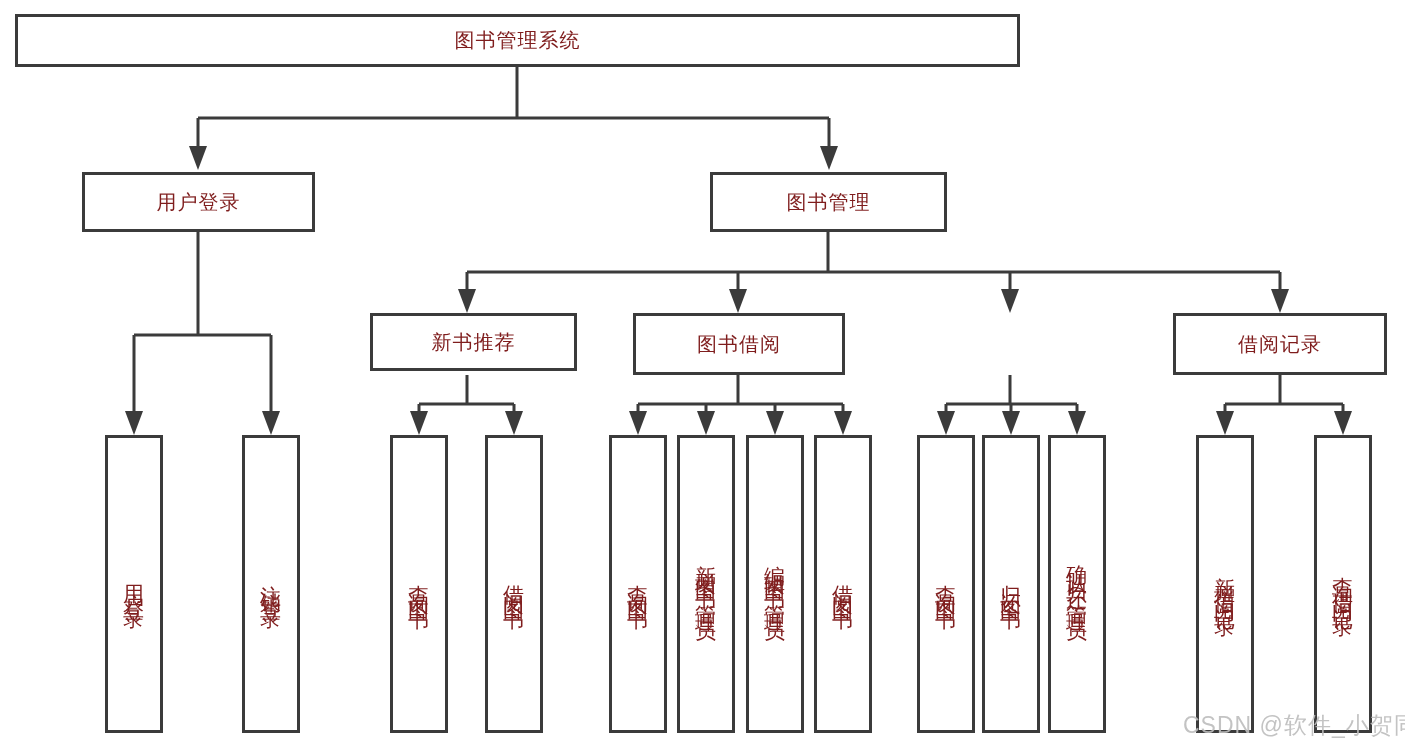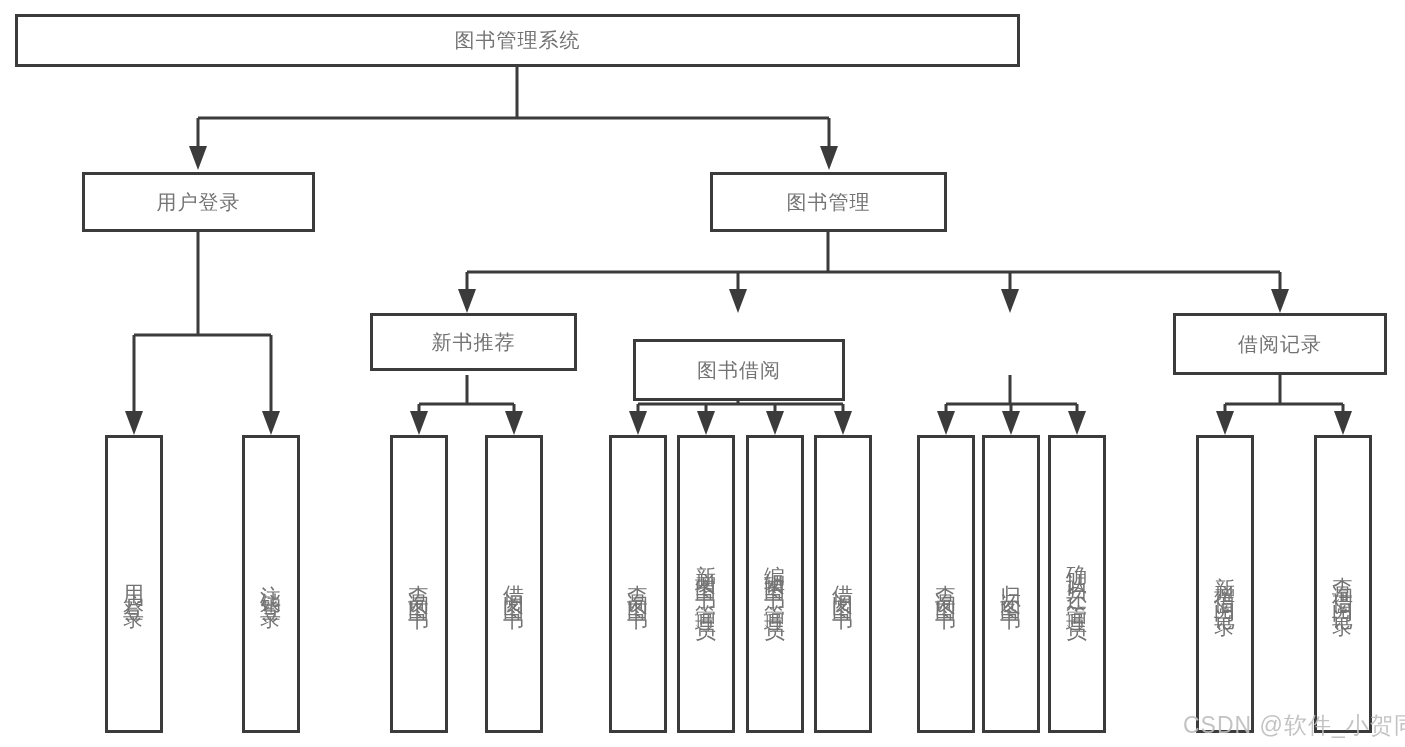--- a/index.html
+++ b/index.html
@@ -19,21 +19,21 @@
     position: absolute;
     left: 0;
     top: 0;
     z-index: 1;
   }
   .node {
     position: absolute;
     box-sizing: border-box;
     background: #ffffff;
     border: 3px solid #3b3b3b;
-    color: #737373;
+    color: #7f1d1d;
     display: flex;
     align-items: center;
     justify-content: center;
     z-index: 2;
     font-size: 20px;
     letter-spacing: 1px;
     white-space: nowrap;
   }
   .hnode { height: 60px; }
   .vnode {
@@ -108,21 +108,21 @@
       <polygon points="1334,411 1352,411 1343,435"></polygon>
     </g>
   </svg>
 
   <div class="node root-node">图书管理系统</div>
 
   <div class="node hnode" style="left:82px; top:172px; width:233px;">用户登录</div>
   <div class="node hnode" style="left:710px; top:172px; width:237px;font-family:Liberation Mono, monospace;">图书管理</div>
 
   <div class="node hnode" style="left:370px; top:313px; width:207px; height:58px;">新书推荐</div>
-  <div class="node hnode" style="left:633px; top:313px; width:212px; height:62px;margin-top:26px;">图书借阅</div>
+  <div class="node hnode" style="left:633px; top:313px; width:212px; height:62px;">图书借阅</div>
   <div class="node hnode" style="left:1173px; top:313px; width:214px; height:62px;">借阅记录</div>
 
   <div class="node vnode" style="left:105px;">用户登录</div>
   <div class="node vnode" style="left:242px;">注销登录</div>
 
   <div class="node vnode" style="left:390px;">查询图书</div>
   <div class="node vnode" style="left:485px;">借阅图书</div>
 
   <div class="node vnode" style="left:609px;">查询图书</div>
   <div class="node vnode" style="left:677px;">新增图书（管理员）</div>

